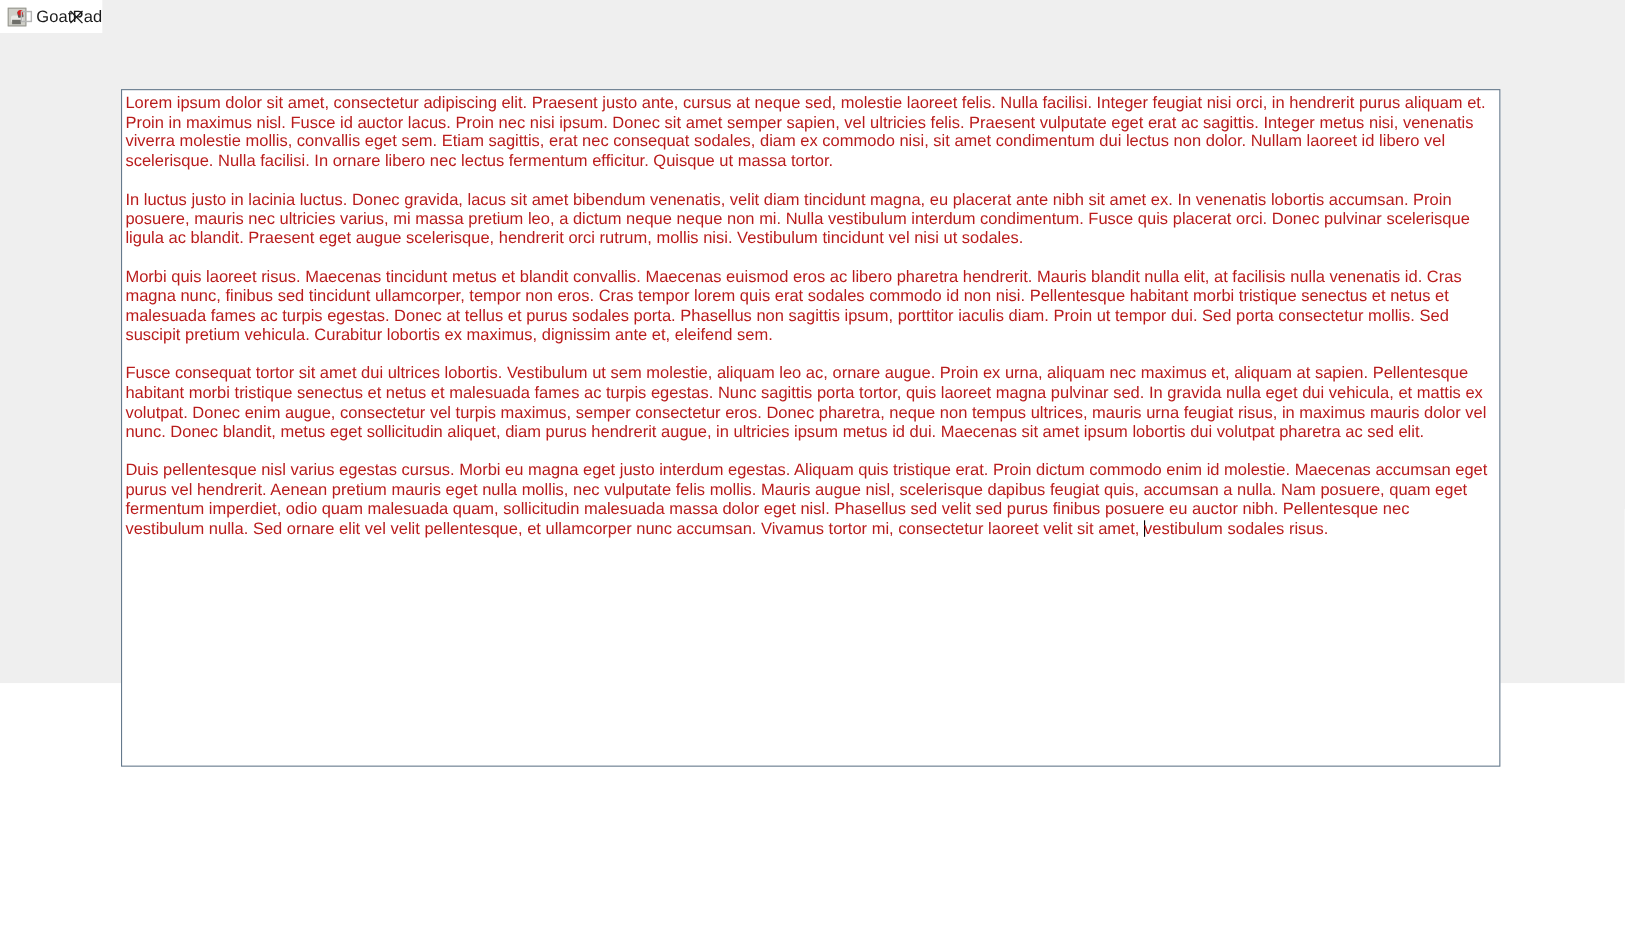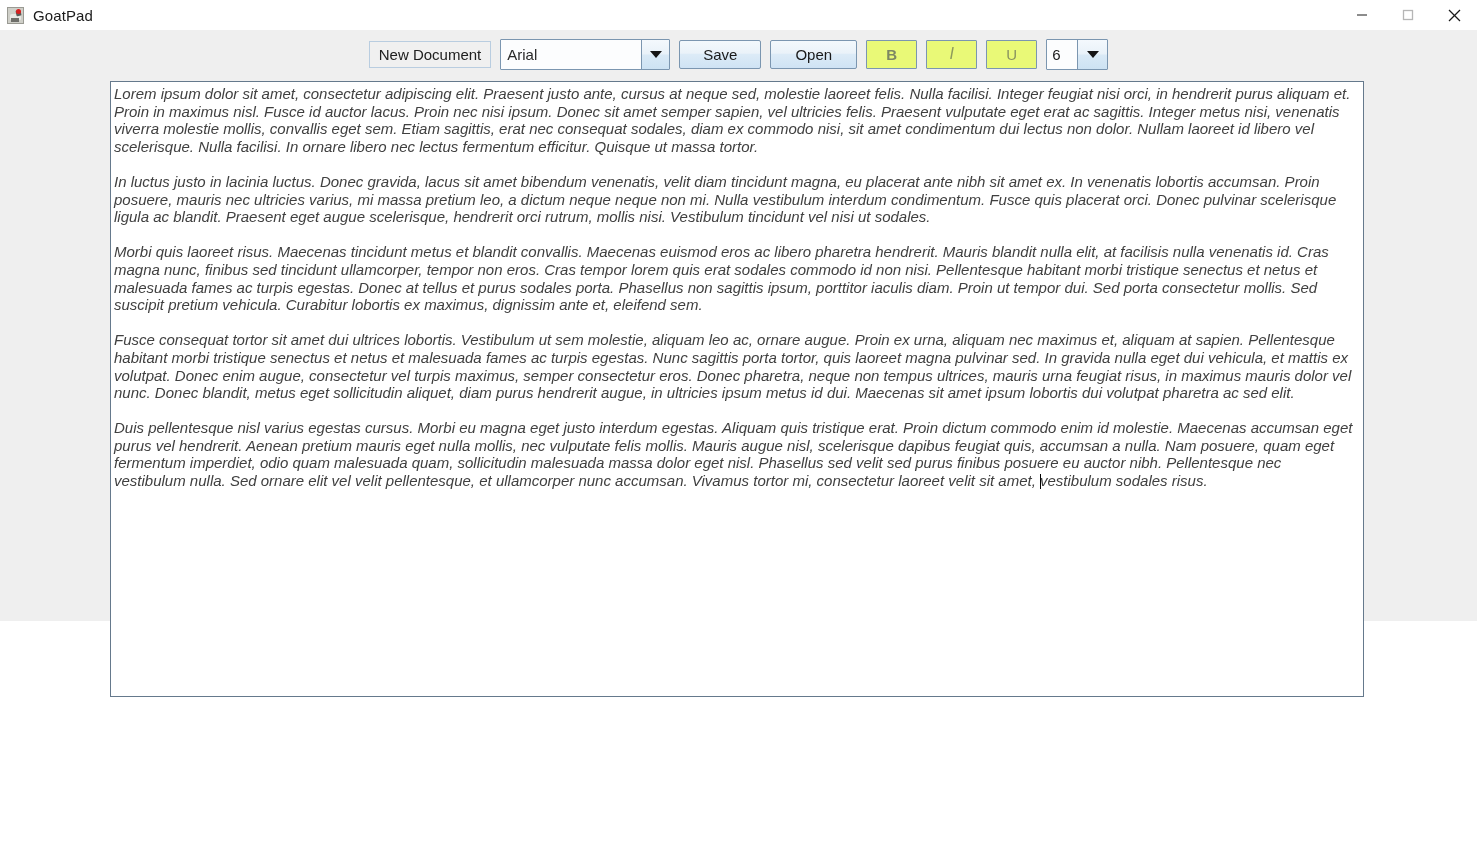--- a/index.html
+++ b/index.html
@@ -15,21 +15,21 @@
     -webkit-font-smoothing: antialiased;
   }
 
   
   .window {
     width: 1477px;
     height: 621px;
     position: relative;
     background: #efefef;
     display: flex;
-    flex-direction: column;
+    flex-direction: row;
   }
   .titlebar {
     height: 30px;
     background: #ffffff;
     display: flex;
     align-items: center;
     flex: 0 0 30px;
     position: relative;
   }
   .app-icon {
@@ -226,26 +226,25 @@
     overflow: hidden;
   }
   .editor {
     padding: 3px 6px 0 3px;
     box-sizing: border-box;
     width: 100%;
     height: 100%;
     font-family: "Liberation Sans", sans-serif;
     font-size: 15px;
     line-height: 17.6px;
-    color: #404040;
+    color: #b91c1c;
     white-space: pre-wrap;
     word-wrap: break-word;
     overflow: hidden;
     outline: none;
-    font-style: italic;
   }
   .editor p {
     margin: 0 0 17.6px 0;
   }
   .editor p:last-child { margin-bottom: 16px; }
   .caret {
     display: inline-block;
     width: 1px;
     height: 15px;
     background: #000;
@@ -280,44 +279,18 @@
       </button>
       <button class="win-btn">
         <svg width="13" height="13" viewBox="0 0 13 13">
           <line x1="1" y1="1" x2="12" y2="12" stroke="#1a1a1a" stroke-width="1.2"></line>
           <line x1="12" y1="1" x2="1" y2="12" stroke="#1a1a1a" stroke-width="1.2"></line>
         </svg>
       </button>
     </div>
   </div>
 
-  <div class="toolbar">
-    <div class="tb-row">
-      <div class="btn btn-newdoc">New Document</div>
-
-      <div class="combo">
-        <div class="combo-field">Arial</div>
-        <div class="combo-arrow">
-          <span class="arrow-down"></span>
-        </div>
-      </div>
-
-      <div class="btn btn-save">Save</div>
-      <div class="btn btn-open">Open</div>
-
-      <div class="fmt fmt-b">B</div>
-      <div class="fmt fmt-i">I</div>
-      <div class="fmt fmt-u">U</div>
-
-      <div class="combo combo-size">
-        <div class="combo-field">6</div>
-        <div class="combo-arrow">
-          <span class="arrow-down"></span>
-        </div>
-      </div>
-    </div>
-  </div>
 
   <div class="editor-wrap">
     <div class="editor" id="editor"><p>Lorem ipsum dolor sit amet, consectetur adipiscing elit. Praesent justo ante, cursus at neque sed, molestie laoreet felis. Nulla facilisi. Integer feugiat nisi orci, in hendrerit purus aliquam et. Proin in maximus nisl. Fusce id auctor lacus. Proin nec nisi ipsum. Donec sit amet semper sapien, vel ultricies felis. Praesent vulputate eget erat ac sagittis. Integer metus nisi, venenatis viverra molestie mollis, convallis eget sem. Etiam sagittis, erat nec consequat sodales, diam ex commodo nisi, sit amet condimentum dui lectus non dolor. Nullam laoreet id libero vel scelerisque. Nulla facilisi. In ornare libero nec lectus fermentum efficitur. Quisque ut massa tortor.</p><p>In luctus justo in lacinia luctus. Donec gravida, lacus sit amet bibendum venenatis, velit diam tincidunt magna, eu placerat ante nibh sit amet ex. In venenatis lobortis accumsan. Proin posuere, mauris nec ultricies varius, mi massa pretium leo, a dictum neque neque non mi. Nulla vestibulum interdum condimentum. Fusce quis placerat orci. Donec pulvinar scelerisque ligula ac blandit. Praesent eget augue scelerisque, hendrerit orci rutrum, mollis nisi. Vestibulum tincidunt vel nisi ut sodales.</p><p>Morbi quis laoreet risus. Maecenas tincidunt metus et blandit convallis. Maecenas euismod eros ac libero pharetra hendrerit. Mauris blandit nulla elit, at facilisis nulla venenatis id. Cras magna nunc, finibus sed tincidunt ullamcorper, tempor non eros. Cras tempor lorem quis erat sodales commodo id non nisi. Pellentesque habitant morbi tristique senectus et netus et malesuada fames ac turpis egestas. Donec at tellus et purus sodales porta. Phasellus non sagittis ipsum, porttitor iaculis diam. Proin ut tempor dui. Sed porta consectetur mollis. Sed suscipit pretium vehicula. Curabitur lobortis ex maximus, dignissim ante et, eleifend sem.</p><p>Fusce consequat tortor sit amet dui ultrices lobortis. Vestibulum ut sem molestie, aliquam leo ac, ornare augue. Proin ex urna, aliquam nec maximus et, aliquam at sapien. Pellentesque habitant morbi tristique senectus et netus et malesuada fames ac turpis egestas. Nunc sagittis porta tortor, quis laoreet magna pulvinar sed. In gravida nulla eget dui vehicula, et mattis ex volutpat. Donec enim augue, consectetur vel turpis maximus, semper consectetur eros. Donec pharetra, neque non tempus ultrices, mauris urna feugiat risus, in maximus mauris dolor vel nunc. Donec blandit, metus eget sollicitudin aliquet, diam purus hendrerit augue, in ultricies ipsum metus id dui. Maecenas sit amet ipsum lobortis dui volutpat pharetra ac sed elit.</p><p>Duis pellentesque nisl varius egestas cursus. Morbi eu magna eget justo interdum egestas. Aliquam quis tristique erat. Proin dictum commodo enim id molestie. Maecenas accumsan eget purus vel hendrerit. Aenean pretium mauris eget nulla mollis, nec vulputate felis mollis. Mauris augue nisl, scelerisque dapibus feugiat quis, accumsan a nulla. Nam posuere, quam eget fermentum imperdiet, odio quam malesuada quam, sollicitudin malesuada massa dolor eget nisl. Phasellus sed velit sed purus finibus posuere eu auctor nibh. Pellentesque nec vestibulum nulla. Sed ornare elit vel velit pellentesque, et ullamcorper nunc accumsan. Vivamus tortor mi, consectetur laoreet velit sit amet, <span class="caret"></span>vestibulum sodales risus.</p></div>
   </div>
 
 </div>
 
 </body></html>

